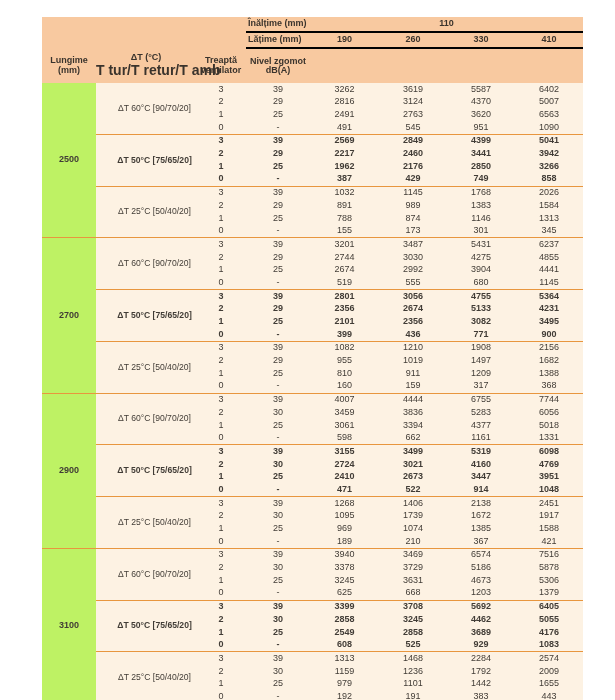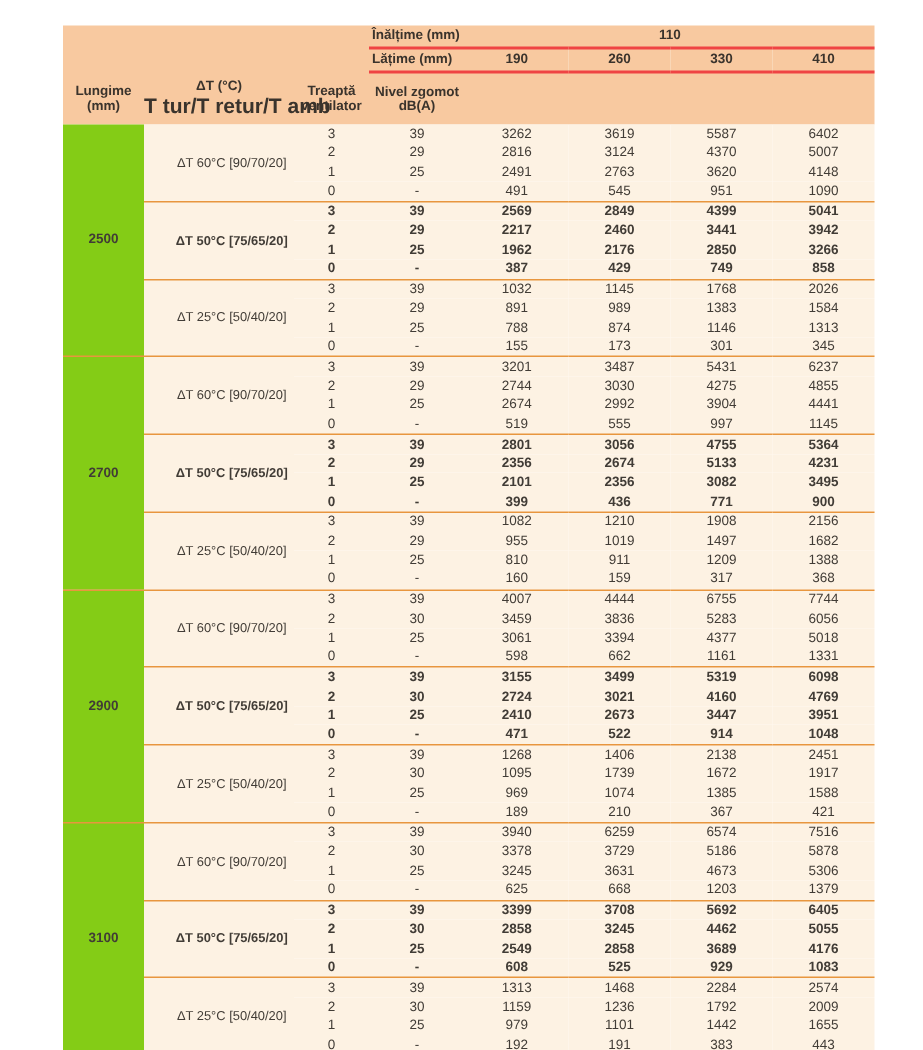--- a/index.html
+++ b/index.html
@@ -24,26 +24,26 @@
     line-height:1.05;
     color:#413c36;
     height:12.7px;
     white-space:nowrap;
     overflow:visible;
   }
   
   thead td { background:#f8c9a0; font-weight:bold; color:#3a332c;text-align:center; }
   tr.h1 td, tr.h2 td { height:14px; }
   tr.h3 td { height:34px;margin-top:48px; }
-  .hline { border-bottom:2px solid #ef4444; }
+  .hline { border-bottom:2px solid #000000; }
   .hleft { text-align:left; padding-left:2px; }
   .hl2 { font-size:14px; }
   
   tbody td { background:#fdf2e3; }
-  tbody td.lung { background:#84cc16; font-weight:bold; }
+  tbody td.lung { background:#bef264; font-weight:bold; }
   tbody td.dtl { font-size:8.6px;padding-left:17px; }
   tr.bold td { font-weight:bold; }
   .sec-top { border-top:1.5px solid #e8963e; }
   .group-top { border-top:1.5px solid #e8963e; }
 </style>
 </head>
 <body>
 
 <div class="page">
   <table class="spec">
@@ -109,21 +109,21 @@
           <td>3124</td>
           <td>4370</td>
           <td>5007</td>
         </tr>
         <tr>
           <td>1</td>
           <td>25</td>
           <td>2491</td>
           <td>2763</td>
           <td>3620</td>
-          <td>4148</td>
+          <td>6563</td>
         </tr>
         <tr>
           <td>0</td>
           <td>-</td>
           <td>491</td>
           <td>545</td>
           <td>951</td>
           <td>1090</td>
         </tr>
         <tr class="bold">
@@ -216,21 +216,21 @@
           <td>2674</td>
           <td>2992</td>
           <td>3904</td>
           <td>4441</td>
         </tr>
         <tr>
           <td>0</td>
           <td>-</td>
           <td>519</td>
           <td>555</td>
-          <td>997</td>
+          <td>680</td>
           <td>1145</td>
         </tr>
         <tr class="bold">
           <td rowspan="4" class="dtl sec-top">ΔT 50°C [75/65/20]</td>
           <td class="sec-top">3</td>
           <td class="sec-top">39</td>
           <td class="sec-top">2801</td>
           <td class="sec-top">3056</td>
           <td class="sec-top">4755</td>
           <td class="sec-top">5364</td>
@@ -391,21 +391,21 @@
           <td>210</td>
           <td>367</td>
           <td>421</td>
         </tr>
         <tr>
           <td rowspan="12" class="lung group-top">3100</td>
           <td rowspan="4" class="dtl group-top">ΔT 60°C [90/70/20]</td>
           <td class="group-top">3</td>
           <td class="group-top">39</td>
           <td class="group-top">3940</td>
-          <td class="group-top">6259</td>
+          <td class="group-top">3469</td>
           <td class="group-top">6574</td>
           <td class="group-top">7516</td>
         </tr>
         <tr>
           <td>2</td>
           <td>30</td>
           <td>3378</td>
           <td>3729</td>
           <td>5186</td>
           <td>5878</td>

